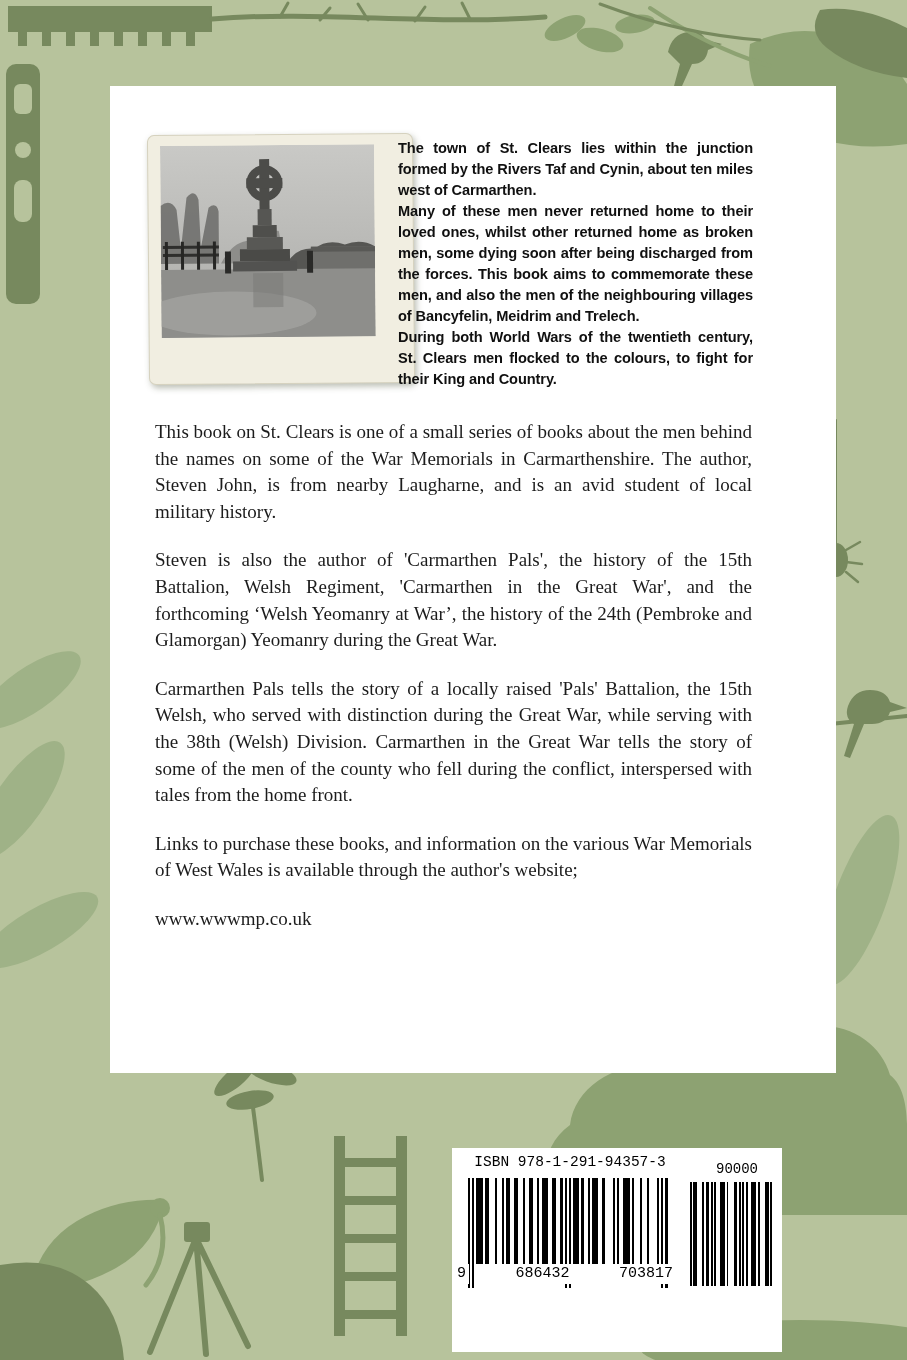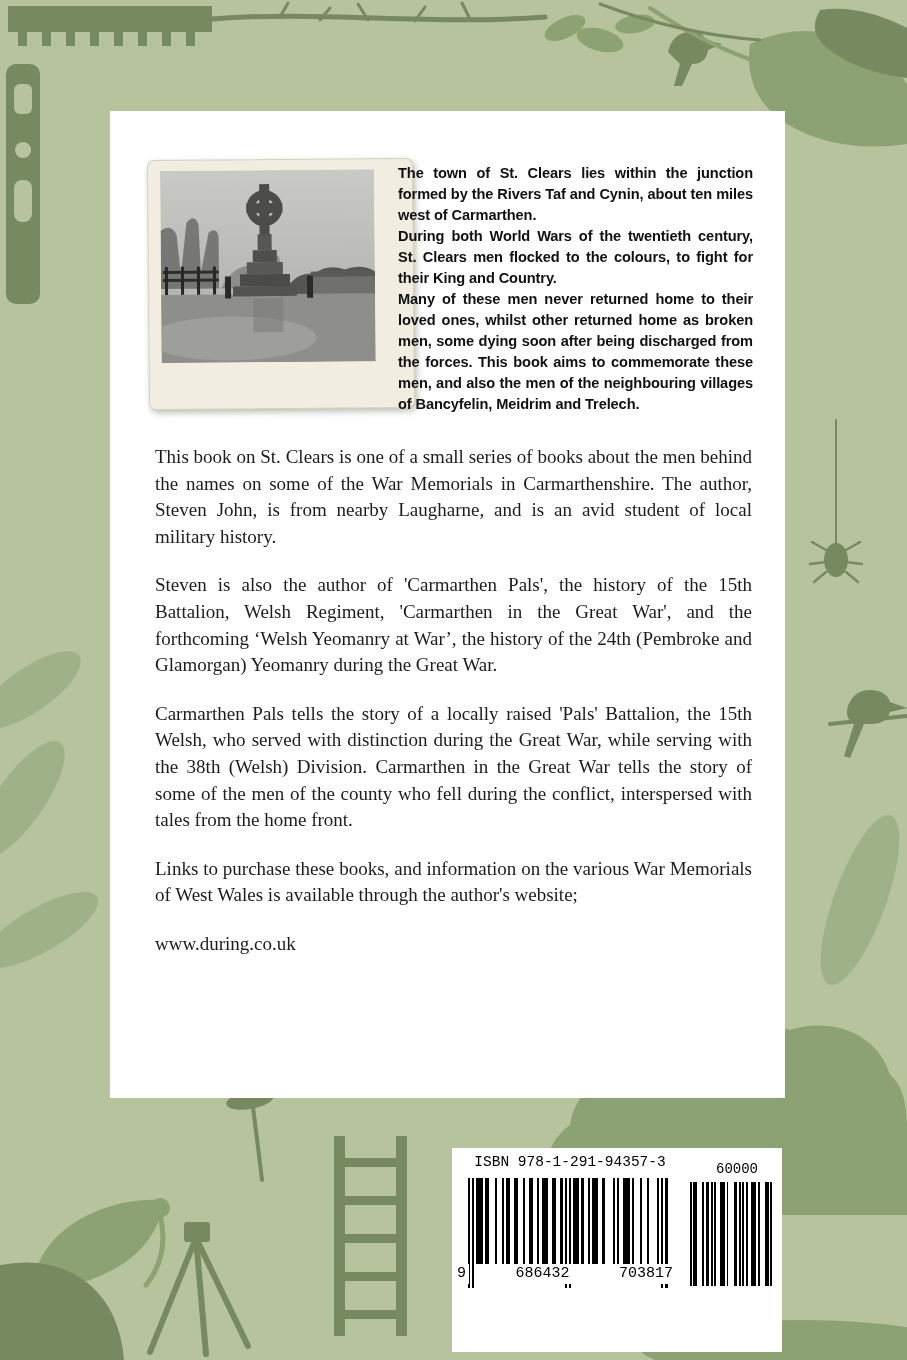--- a/index.html
+++ b/index.html
@@ -10,21 +10,21 @@
     font-family:"Liberation Serif",serif;
   }
   .sil-dark{fill:var(--silhouette-dark,#77895e)}
   .sil-mid{fill:var(--silhouette-mid,#8da272)}
   .sil-light{fill:var(--silhouette-light,#9fb287)}
   .stroke-dark{stroke:var(--silhouette-dark,#77895e);fill:none;stroke-linecap:round}
   .stroke-mid{stroke:var(--silhouette-mid,#8da272);fill:none;stroke-linecap:round}
   .cut{fill:var(--background,#b7c39c)}
   .bg-svg{position:absolute;left:0;top:0}
 
-  .panel{position:absolute;left:110px;top:111px;width:675px;height:987px;background:var(--panel,#ffffff)}
+  .panel{position:absolute;left:110px;top:86px;width:726px;height:987px;background:var(--panel,#ffffff)}
 
   .photo-frame{
     position:absolute;left:38px;top:48px;width:240px;height:238px;
     background:#f1eee1;border:1px solid #d6d2bf;border-radius:7px;
     box-shadow:2px 3px 6px rgba(60,70,40,.35);
     transform:rotate(-0.5deg);padding:10px 12px 0;
   }
   .photo{width:214px;height:192px;display:block}
 
   .intro{
@@ -174,37 +174,37 @@
       <rect x="92" y="80" width="24" height="12" fill="#4f4f4c"></rect>
       <rect x="86" y="92" width="36" height="12" fill="#585855"></rect>
       <rect x="79" y="104" width="50" height="12" fill="#4a4a47"></rect>
       <rect x="72" y="116" width="64" height="10" fill="#525250"></rect>
       <rect x="92" y="128" width="30" height="34" fill="#787875" opacity="0.5"></rect>
     </svg>
   </div>
 
   <div class="intro">
     <p>The town of St. Clears lies within the junction formed by the Rivers Taf and Cynin, about ten miles west of Carmarthen.</p>
+    <p>Many of these men never returned home to their loved ones, whilst other returned home as broken men, some dying soon after being discharged from the forces. This book aims to commemorate these men, and also the men of the neighbouring villages of Bancyfelin, Meidrim and Trelech.</p>
     <p>During both World Wars of the twentieth century, St. Clears men flocked to the colours, to fight for their King and Country.</p>
-    <p>Many of these men never returned home to their loved ones, whilst other returned home as broken men, some dying soon after being discharged from the forces. This book aims to commemorate these men, and also the men of the neighbouring villages of Bancyfelin, Meidrim and Trelech.</p>
   </div>
 
   <div class="body-text">
     <p>This book on St. Clears is one of a small series of books about the men behind the names on some of the War Memorials in Carmarthenshire. The author, Steven John, is from nearby Laugharne, and is an avid student of local military history.</p>
     <p>Steven is also the author of 'Carmarthen Pals', the history of the 15th Battalion, Welsh Regiment, 'Carmarthen in the Great War', and the forthcoming ‘Welsh Yeomanry at War’, the history of the 24th (Pembroke and Glamorgan) Yeomanry during the Great War.</p>
     <p>Carmarthen Pals tells the story of a locally raised 'Pals' Battalion, the 15th Welsh, who served with distinction during the Great War, while serving with the 38th (Welsh) Division. Carmarthen in the Great War tells the story of some of the men of the county who fell during the conflict, interspersed with tales from the home front.</p>
     <p>Links to purchase these books, and information on the various War Memorials of West Wales is available through the author's website;</p>
-    <p class="website">www.during.co.uk</p>
+    <p class="website">www.wwwmp.co.uk</p>
   </div>
 
 </div>
 
 <div class="barcode-box">
   <div class="isbn-label">ISBN 978-1-291-94357-3</div>
-  <div class="addon-label">60000</div>
+  <div class="addon-label">90000</div>
   <div class="bc-main"><svg xmlns="http://www.w3.org/2000/svg" width="199.5" height="110" shape-rendering="crispEdges">
         <rect x="0" width="2.1" height="110" fill="#000"></rect>
         <rect x="4.2" width="2.1" height="110" fill="#000"></rect>
         <rect x="8.4" width="2.1" height="86" fill="#000"></rect>
         <rect x="10.5" width="2.1" height="86" fill="#000"></rect>
         <rect x="12.600000000000001" width="2.1" height="86" fill="#000"></rect>
         <rect x="16.8" width="2.1" height="86" fill="#000"></rect>
         <rect x="18.900000000000002" width="2.1" height="86" fill="#000"></rect>
         <rect x="27.3" width="2.1" height="86" fill="#000"></rect>
         <rect x="33.6" width="2.1" height="86" fill="#000"></rect>

